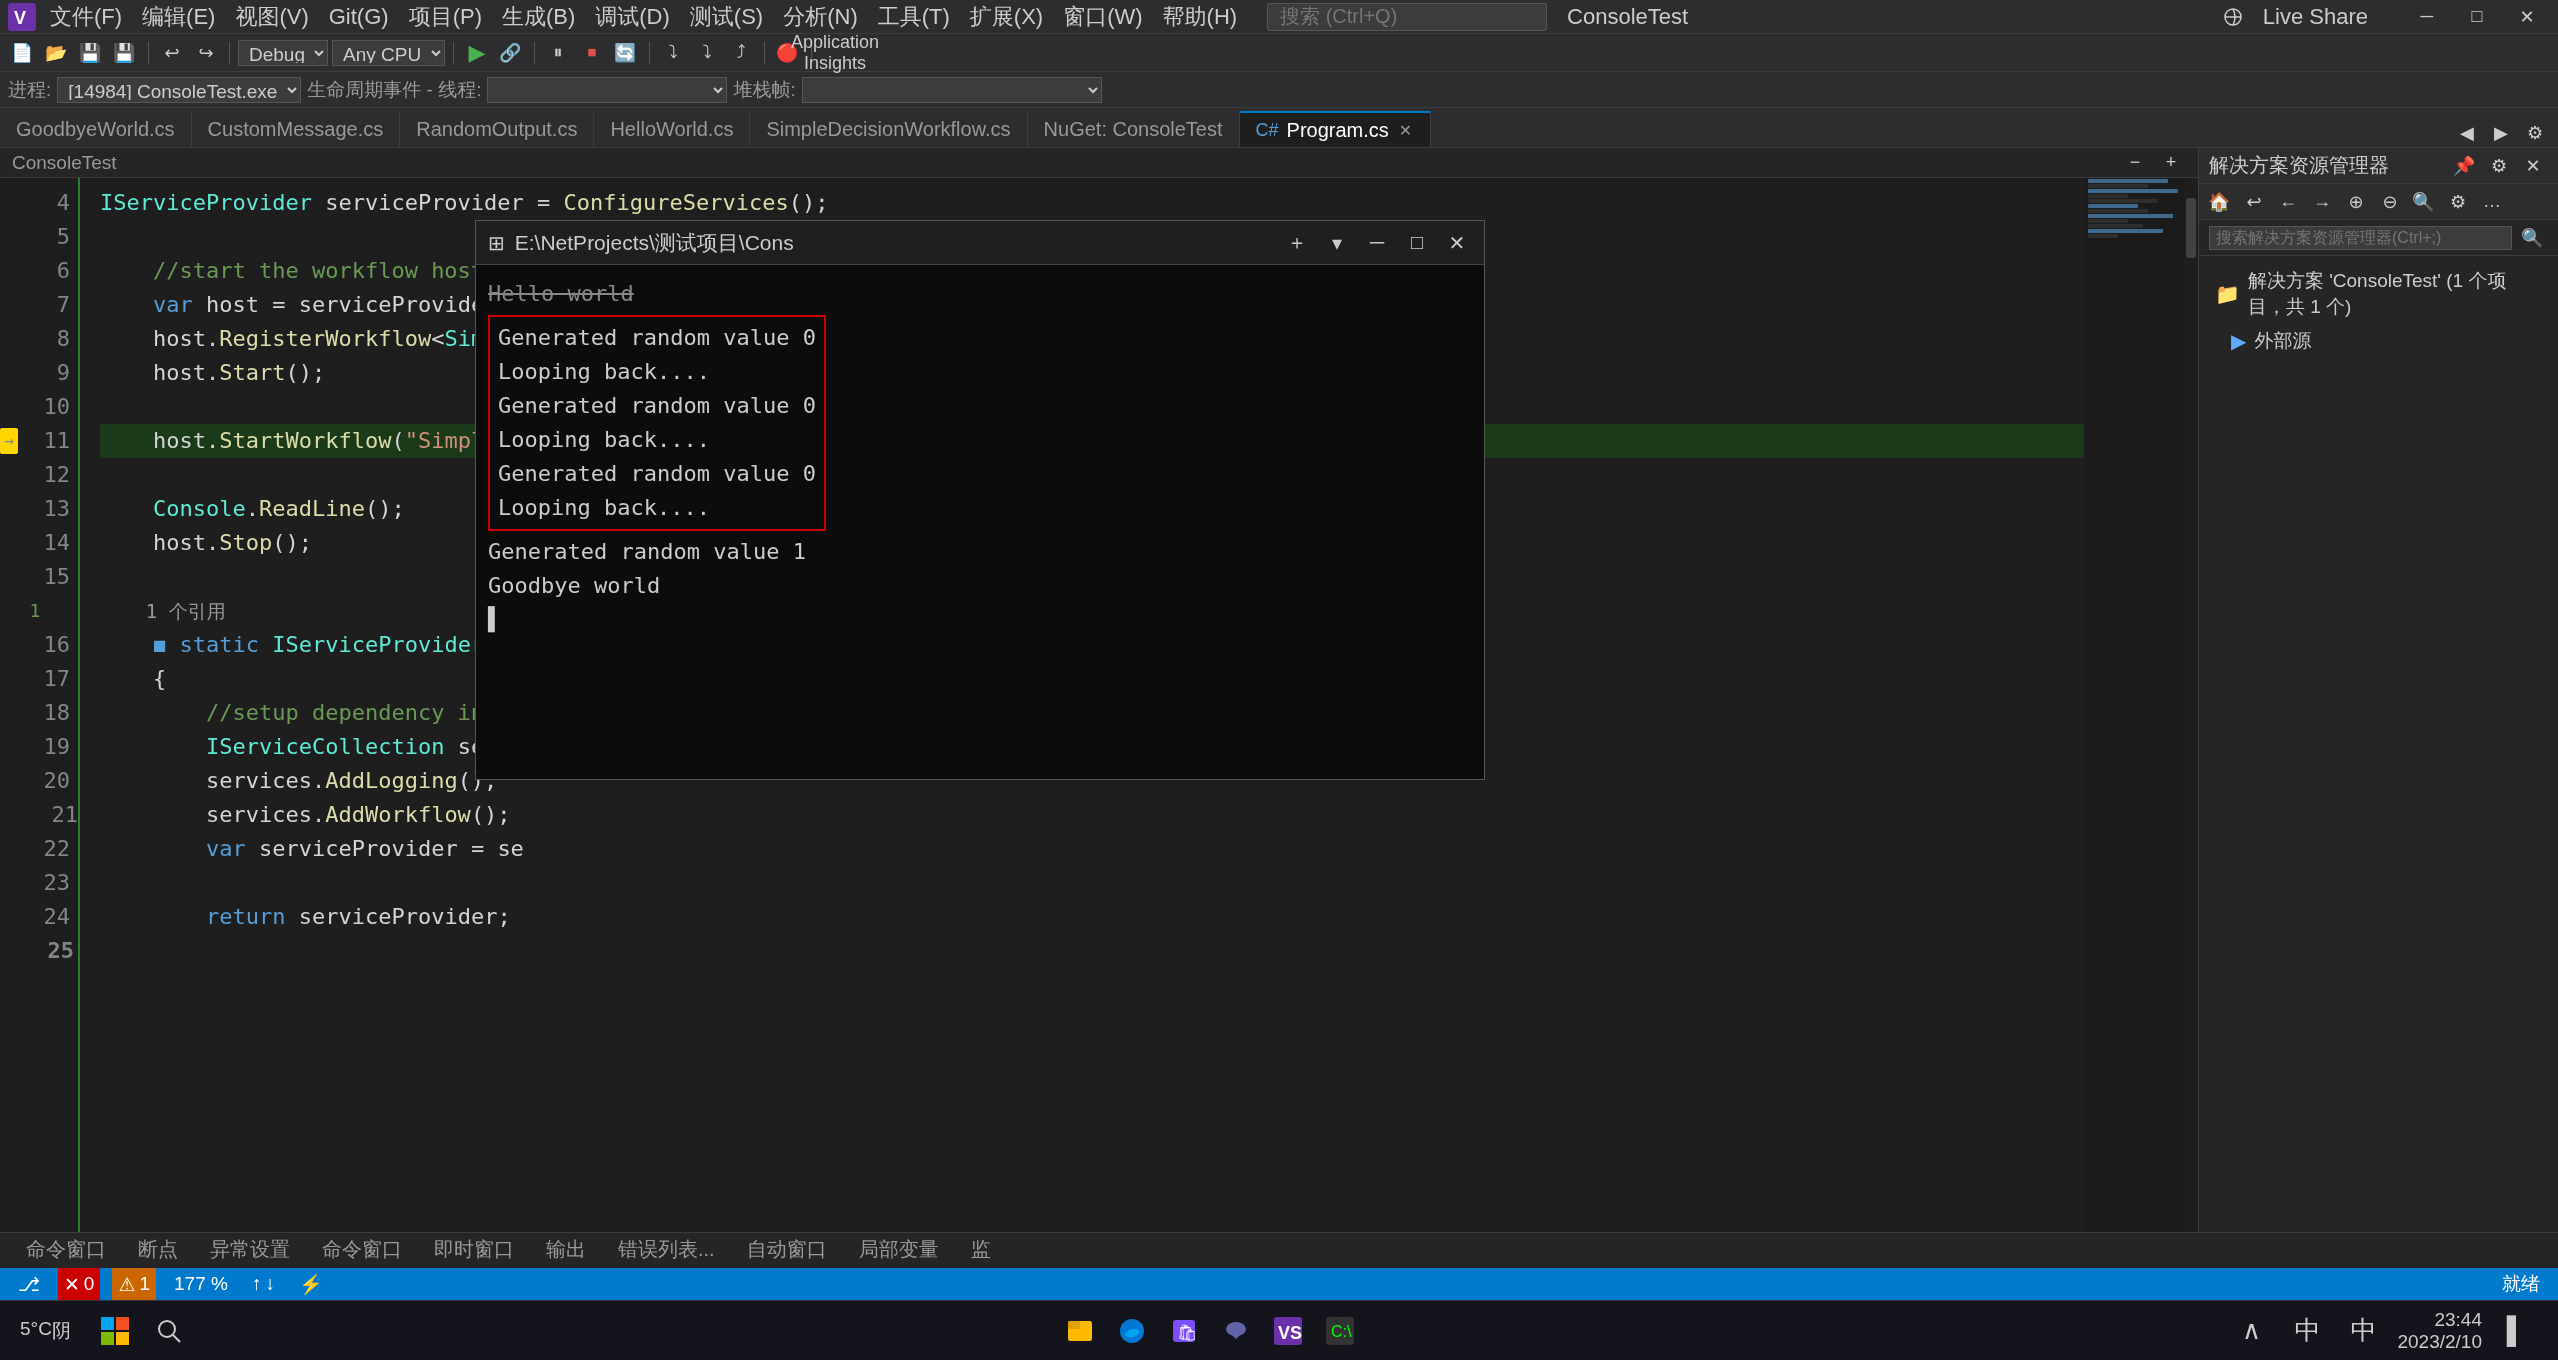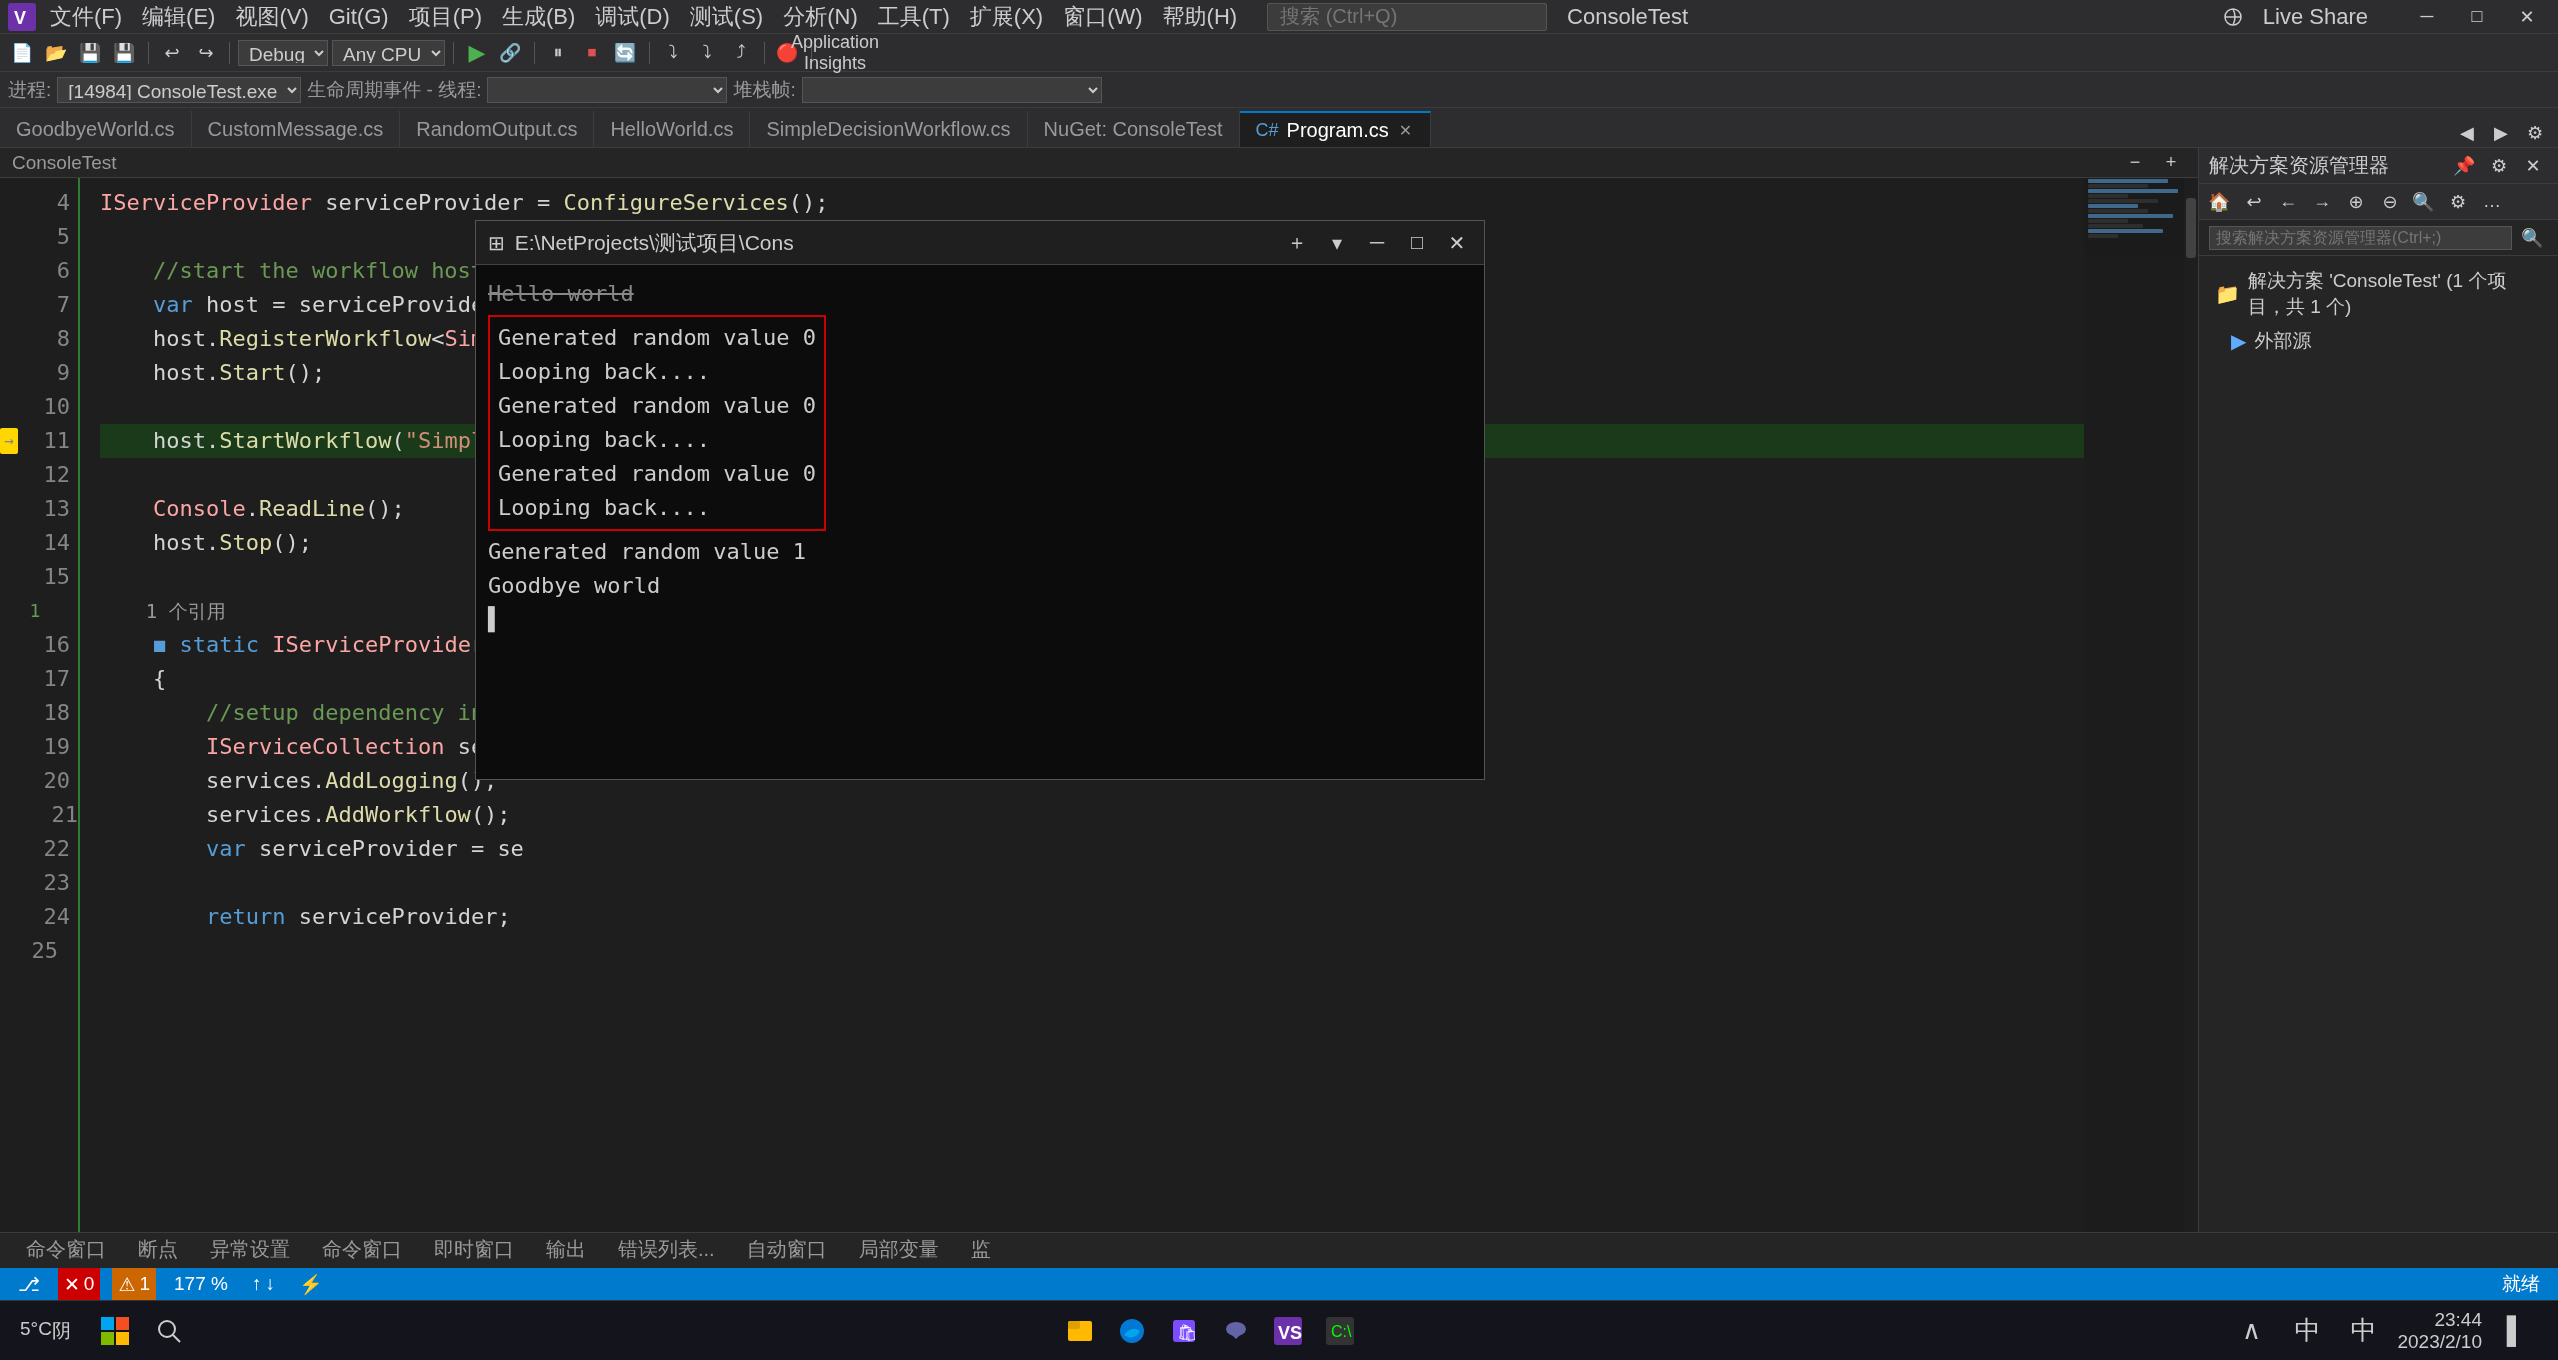--- a/index.html
+++ b/index.html
@@ -233,21 +233,21 @@
       overflow: hidden;
     }
     .code-line {
       display: flex;
       align-items: center;
       height: 34px;
     }
 
     
     .kw { color: #569cd6; }
-    .type { color: #fca5a5; }
+    .type { color: #5eead4; }
     .str { color: #ce9178; }
     .comment { color: #6a9955; }
     .method { color: #dcdcaa; }
     .ref-count { color: #999; font-size: 19px; }
 
     
     .editor-scrollbar {
       width: 14px;
       background: #1e1e1e;
       position: relative;
@@ -636,21 +636,21 @@
         <div style="height:34px;line-height:34px;padding-right:8px;color:#6a9955;font-size:18px;text-align:center;">1</div>
         <div style="height:34px;line-height:34px;padding-right:8px;">16</div>
         <div style="height:34px;line-height:34px;padding-right:8px;">17</div>
         <div style="height:34px;line-height:34px;padding-right:8px;">18</div>
         <div style="height:34px;line-height:34px;padding-right:8px;">19</div>
         <div style="height:34px;line-height:34px;padding-right:8px;">20</div>
         <div style="height:34px;line-height:34px;padding-right:0;">21</div>
         <div style="height:34px;line-height:34px;padding-right:8px;">22</div>
         <div style="height:34px;line-height:34px;padding-right:8px;">23</div>
         <div style="height:34px;line-height:34px;padding-right:8px;">24</div>
-        <div style="height:34px;line-height:34px;padding-right:20px;">25</div>
+        <div style="height:34px;line-height:34px;padding-right:4px;font-weight:bold;">25</div>
       </div>
 
       <div class="code-content">
         <div class="code-line">
           <span class="type">IServiceProvider</span>
           <span>&nbsp;serviceProvider&nbsp;=&nbsp;</span>
           <span class="method">ConfigureServices</span>
           <span>();</span>
         </div>
         <div class="code-line">&nbsp;</div>

